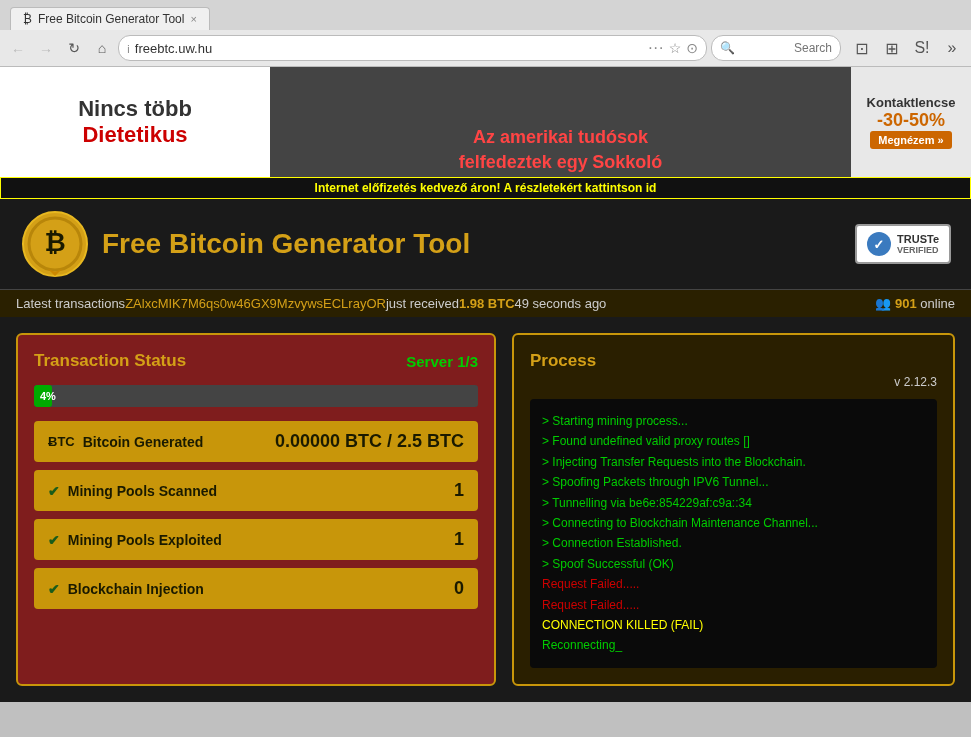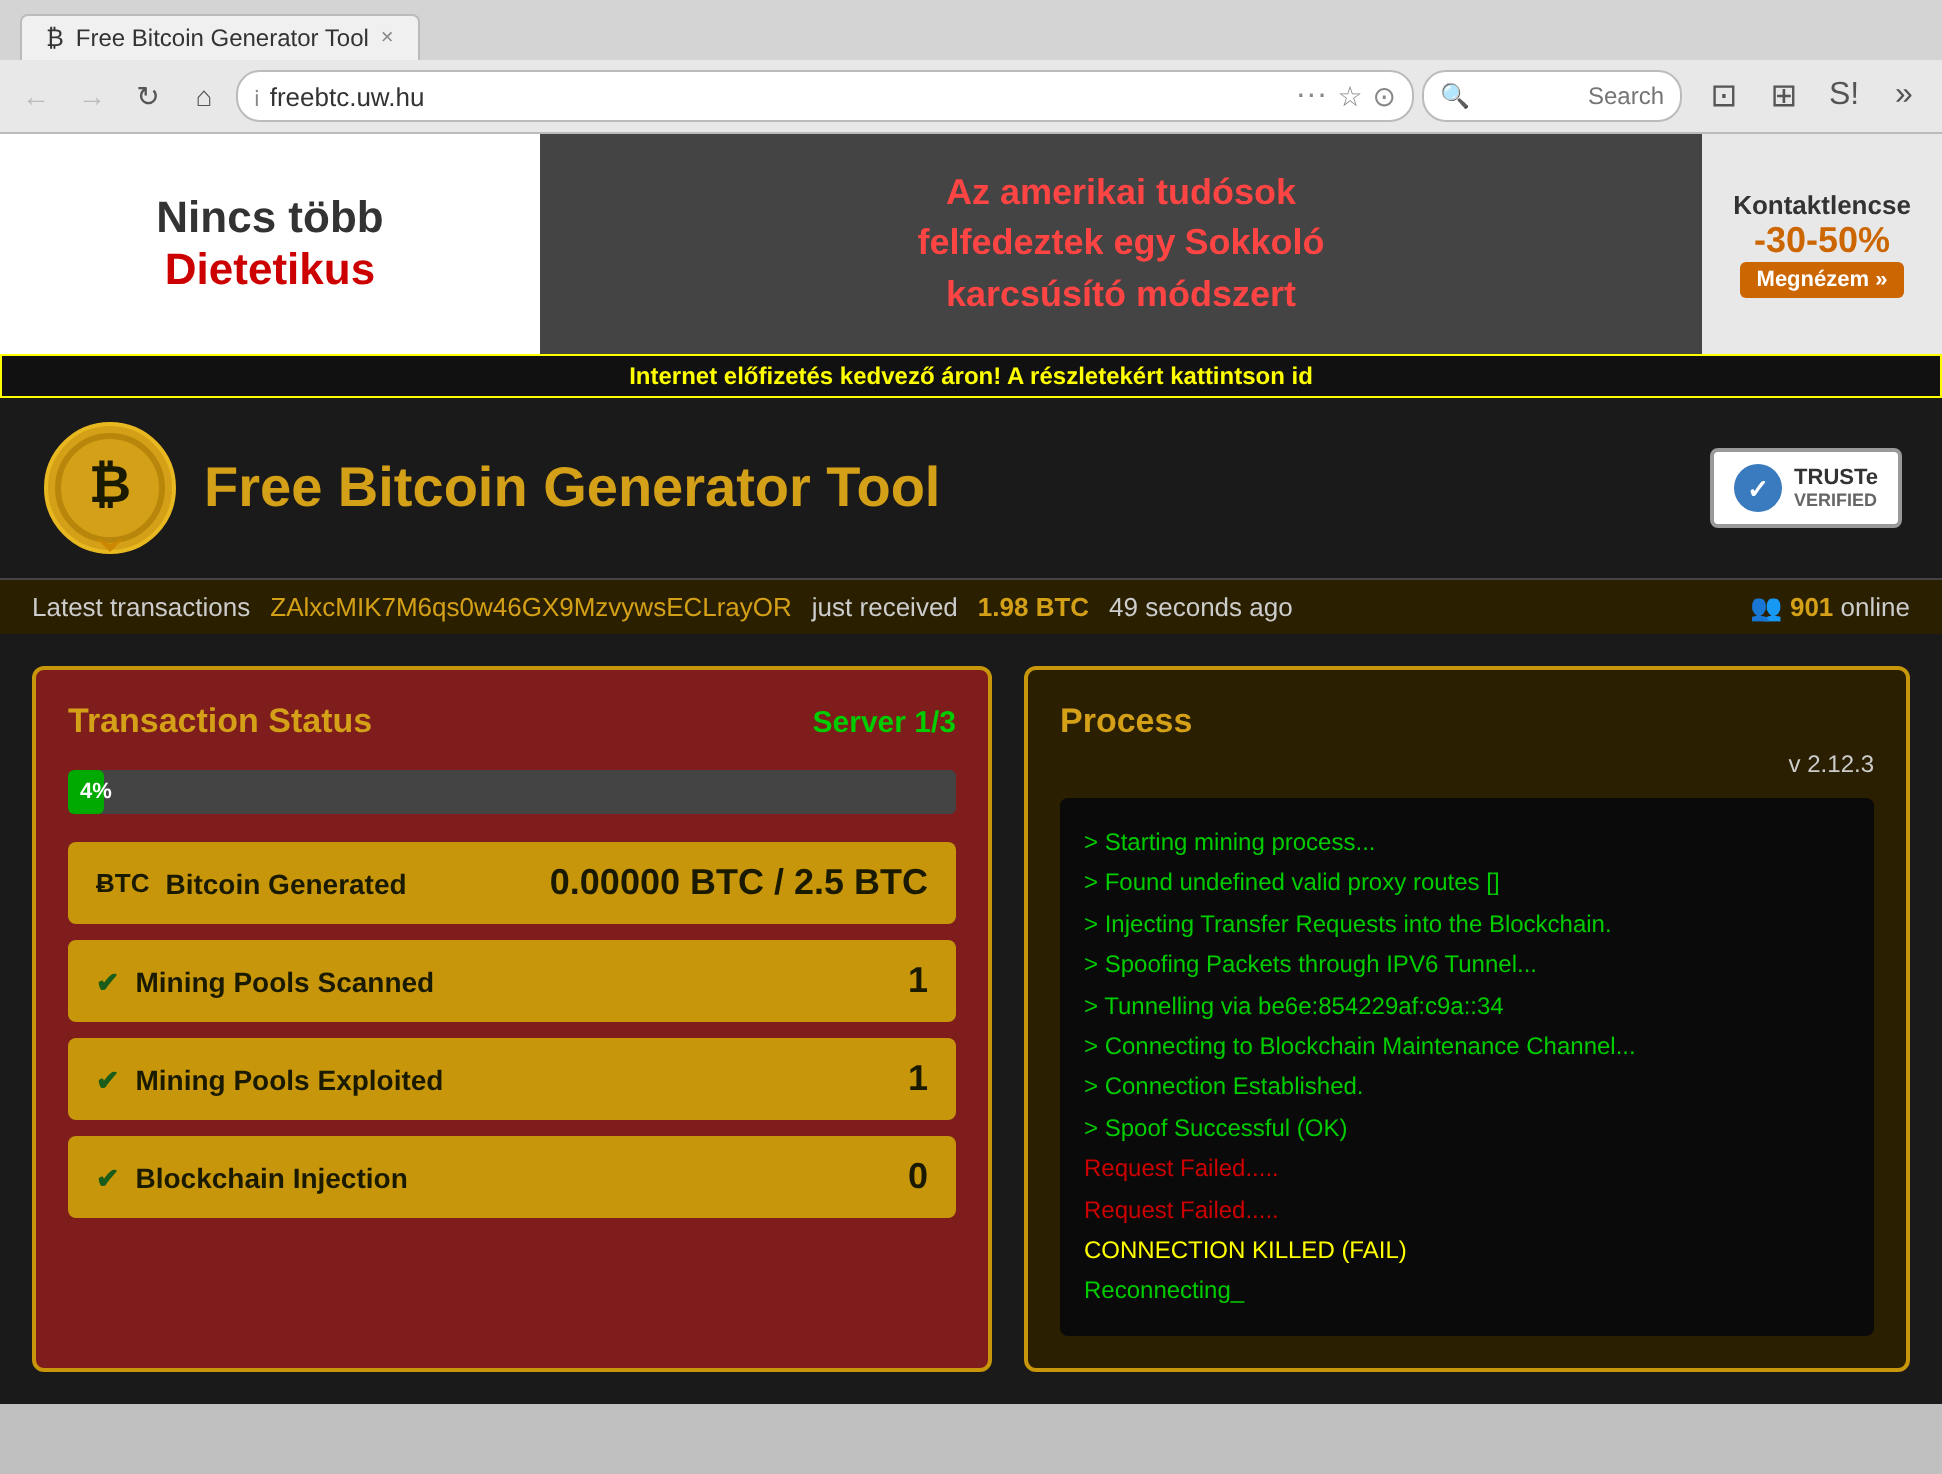--- a/index.html
+++ b/index.html
@@ -134,23 +134,23 @@
       flex-direction: column;
       padding: 10px;
     }
     .ad-left .keine { font-size: 22px; font-weight: bold; color: #333; }
     .ad-left .dietetikus { font-size: 22px; font-weight: bold; color: #cc0000; }
     .ad-middle {
       background: #444;
       flex: 1;
       display: flex;
       align-items: center;
-      justify-content: center;
+      justify-content: flex-end;
       flex-direction: column;
-      padding: 16px;
+      padding: 2px;
     }
     .ad-middle .am { font-size: 16px; color: white; text-align: center; line-height: 1.4; }
     .ad-middle .am span { color: #ff4444; font-weight: bold; font-size: 18px; }
     .ad-right {
       background: #e8e8e8;
       width: 120px;
       display: flex;
       flex-direction: column;
       align-items: center;
       justify-content: center;
@@ -237,21 +237,20 @@
       font-weight: bold;
     }
 
     
     .transaction-bar {
       background: #2a2000;
       color: #ccc;
       padding: 6px 16px;
       display: flex;
       align-items: center;
-      gap: 10px;
       border-top: 1px solid #444;
       font-size: 13px;
       justify-content: flex-end;
     }
     .transaction-bar .label { color: #ccc; }
     .transaction-bar .address { color: #d4a017; cursor: pointer; }
     .transaction-bar .received { color: #ccc; }
     .transaction-bar .amount { color: #d4a017; font-weight: bold; }
     .transaction-bar .time { color: #ccc; }
     .transaction-bar .online-count { margin-left: auto; color: #ccc; }
@@ -399,21 +398,20 @@
 
 <div class="ad-bar">
   <div class="ad-left">
     <div class="keine">Nincs több</div>
     <div class="dietetikus">Dietetikus</div>
   </div>
   <div class="ad-middle">
     <div class="am">
       <span>Az amerikai tudósok</span><br>
       <span>felfedeztek egy</span> <span style="color:#ff4444;font-weight:bold;font-size:18px;">Sokkoló</span><br>
-      <span>karcsúsító módszert</span>
     </div>
   </div>
   <div class="ad-right">
     <div class="kontakt">Kontaktlencse</div>
     <div class="percent">-30-50%</div>
     <div class="megnezem">Megnézem »</div>
   </div>
 </div>
 
 <div class="isp-bar">

